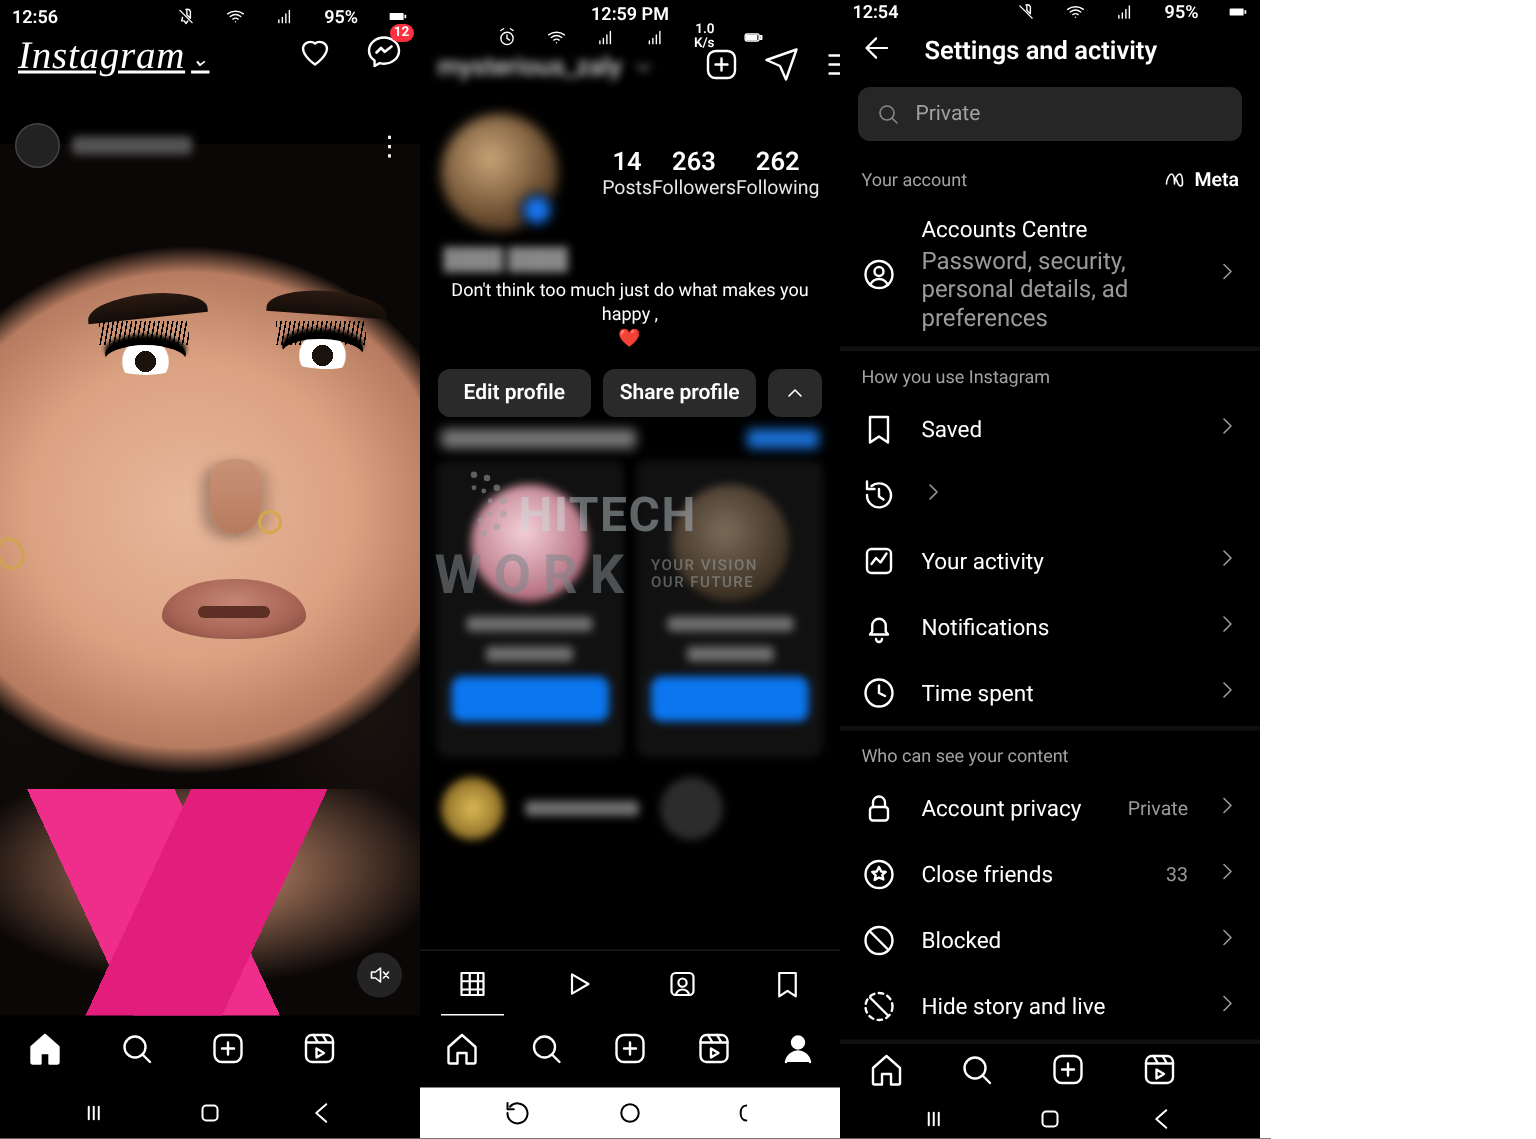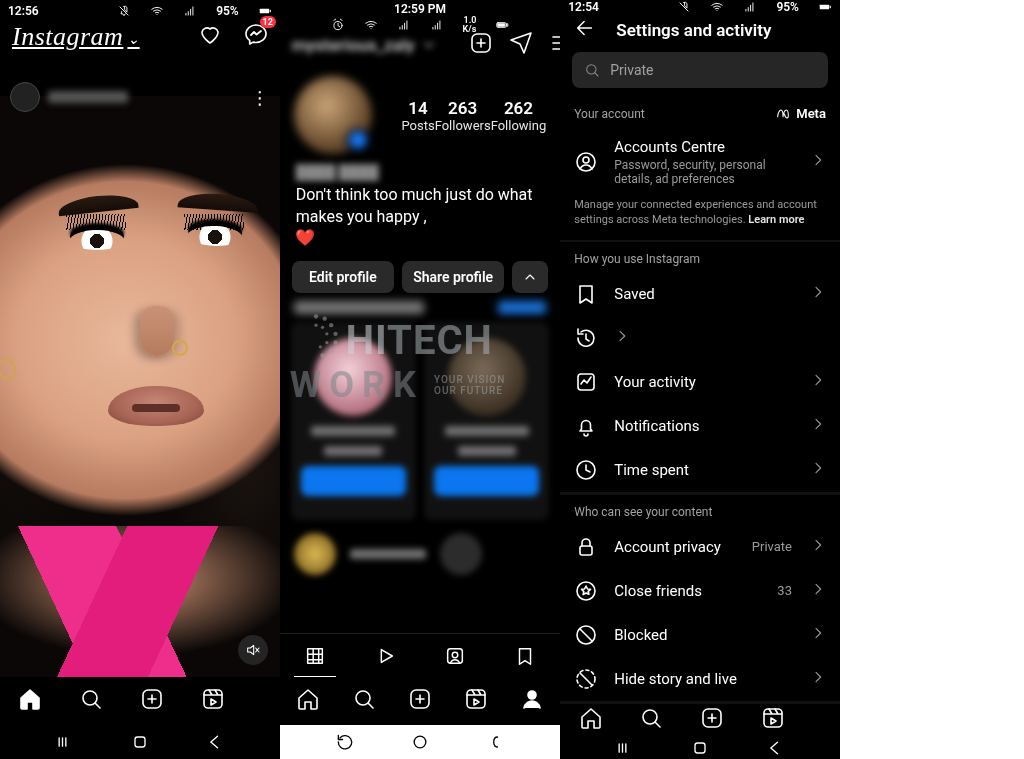--- a/index.html
+++ b/index.html
@@ -82,21 +82,21 @@
   .p-user { display:flex; align-items:center; gap:6px; font-weight:500; font-size:17px; filter:blur(3px); color:#d8d8d8; }
   .p-header .spacer { flex:1; }
   .p-header svg { width:24px; height:24px; }
   .stats-row { display:flex; align-items:center; padding:8px 14px 4px; gap:18px; }
   .p-avatar { width:78px; height:78px; border-radius:50%; background: radial-gradient(circle at 42% 38%, #caa477 0%, #6a4d30 60%, #2a1d10 100%); filter:blur(4px); position:relative; }
   .p-avatar::after { content:""; position:absolute; right:2px; bottom:2px; width:18px; height:18px; border-radius:50%; background:#1877f2; border:3px solid #000; filter:blur(0); }
   .stats { flex:1; display:flex; justify-content:flex-end; text-align:center; }
   .stat .n { font-size:17px; font-weight:600; }
   .stat .l { font-size:13px; color:#e6e6e6; }
   .p-name { padding:6px 16px 0; font-size:14px; font-weight:600; color:#888; filter:blur(3px); }
-  .bio { padding:4px 16px 0; font-size:16px; line-height:1.35; }
+  .bio { padding:4px 16px 0; font-size:12px; line-height:1.35;text-align:center; }
   .bio .heart{ color:#e0245e; }
   .btnrow { display:flex; gap:8px; padding:12px 12px 10px; }
   .btn { flex:1; background:#2a2a2a; border-radius:8px; text-align:center; padding:8px 0; font-size:14px; font-weight:600; }
   .btn.sq { flex:0 0 36px; display:flex; align-items:center; justify-content:center; }
   .btn.sq svg { width:16px; height:16px; }
 
   .suggestions { padding:4px 12px 10px; display:flex; gap:10px; position:relative; }
   .discover-blur { position:absolute; left:14px; top:-2px; width:130px; height:13px; background:#777; filter:blur(4px); border-radius:3px; }
   .seeall-blur { position:absolute; right:14px; top:-2px; width:48px; height:13px; background:#1a6fd4; filter:blur(4px); border-radius:3px; }
   .scard { width:150px; height:196px; background:#111; border:1px solid #222; border-radius:6px; display:flex; flex-direction:column; align-items:center; padding:14px 8px 10px; gap:10px; filter:blur(3px); }
@@ -106,21 +106,21 @@
   .stxt { width:80%; height:10px; background:#6f6f6f; border-radius:3px; }
   .sbtn { width:100%; height:30px; background:#0b76ef; border-radius:7px; }
   .mini-suggest { display:flex; gap:14px; padding:4px 14px 0; }
   .m-av { width:42px; height:42px; border-radius:50%; filter:blur(3px); }
   .m-av.a{ background:radial-gradient(circle,#dcbb55,#6a4c12); }
   .m-av.b{ background:#2c2c2c; }
   .m-txt { width:76px; height:10px; background:#707070; border-radius:3px; filter:blur(3px); align-self:center; }
 
   
   .watermark { position:absolute; left:10px; right:10px; top:310px; text-align:left; pointer-events:none; z-index:9; opacity:0.55; }
-  .wm-line1 { font-size:40px; font-weight:700; letter-spacing:1px; color:#a9b1b6; }
+  .wm-line1 { font-size:32px; font-weight:700; letter-spacing:1px; color:#a9b1b6; }
   .wm-line1 .hi { color:#cfd5d8; }
   .wm-line1 .globe { display:inline-block; width:52px; height:52px; vertical-align:-8px; margin-right:4px; }
   .wm-line2 { font-size:36px; font-weight:700; letter-spacing:8px; color:#7e868b; display:flex; align-items:center; gap:10px; }
   .wm-line2 .small { font-size:10px; letter-spacing:1px; line-height:1.1; font-weight:500; color:#9aa0a4; }
 
   .p-tabs { display:flex; height:44px; border-top:0.5px solid #1c1c1c; }
   .p-tab { flex:1; display:flex; align-items:center; justify-content:center; position:relative; }
   .p-tab.active::after { content:""; position:absolute; left:20%; right:20%; bottom:0; height:1.5px; background:#fff; }
   .p-tab svg { width:22px; height:22px; }
 
@@ -131,21 +131,21 @@
   .search { background:#262626; border-radius:8px; height:36px; display:flex; align-items:center; gap:10px; padding:0 12px; color:#a0a0a0; font-size:14px; }
   .search svg { width:16px; height:16px; opacity:.8; }
 
   .sect-label { display:flex; align-items:center; justify-content:space-between; padding:10px 14px 6px; font-size:12px; color:#a2a2a2; }
   .meta-brand { display:inline-flex; align-items:center; gap:5px; color:#fff; font-size:13px; font-weight:600; }
   .meta-brand svg { width:16px; height:16px; }
 
   .row { display:flex; align-items:center; gap:16px; padding:10px 14px; }
   .row .icon { width:24px; height:24px; flex:0 0 24px; display:flex; align-items:center; justify-content:center; }
   .row .label { flex:1; font-size:15px; }
-  .row .label .sub { display:block; font-size:12px; color:#9a9a9a; margin-top:2px; }
+  .row .label .sub { display:block; font-size:16px; color:#9a9a9a; margin-top:2px; }
   .row .trail { font-size:13px; color:#9a9a9a; margin-right:2px; }
   .row .chev { color:#9a9a9a; }
   .row .chev svg { width:16px; height:16px; }
 
   .blurb { padding:2px 14px 12px; font-size:11px; color:#9a9a9a; line-height:1.35; }
   .blurb b { color:#e4e4e4; font-weight:600; }
 
   .divider { height:4px; background:#101010; }
 
   
@@ -519,23 +519,20 @@
         </span>
     <span class="label">
       <span>Accounts Centre</span>
       <span class="sub">Password, security, personal details, ad preferences</span>
     </span>
     <span class="chev"><svg viewBox="0 0 24 24">
             <path d="M9 5l7 7-7 7"></path>
           </svg></span>
   </div>
 
-  <div class="blurb">
-    <span>Manage your connected experiences and account settings across Meta technologies. </span><b>Learn more</b>
-  </div>
 
   <div class="divider"></div>
 
   <div class="sect-label">
     <span>How you use Instagram</span>
   </div>
 
   <div class="row">
     <span class="icon">
           <svg viewBox="0 0 24 24">

